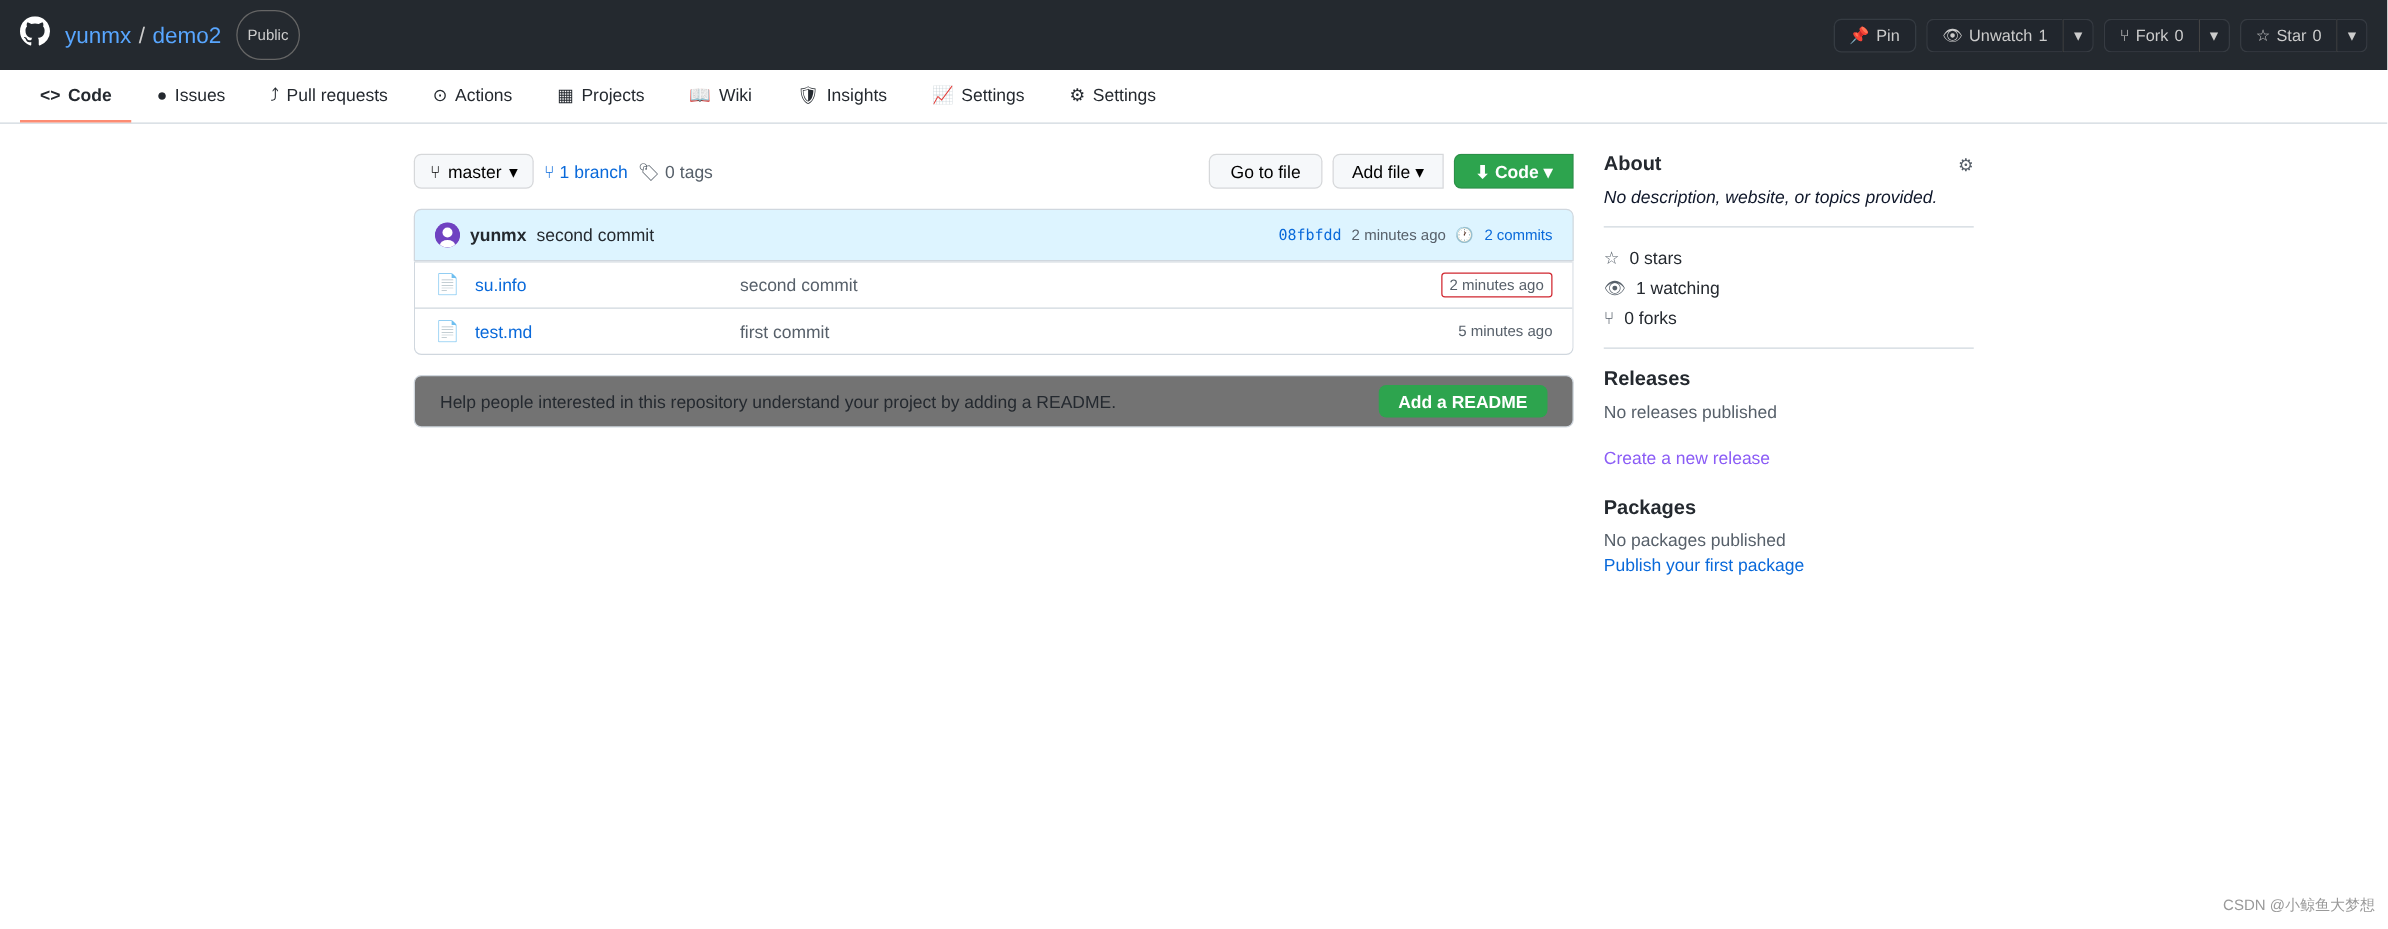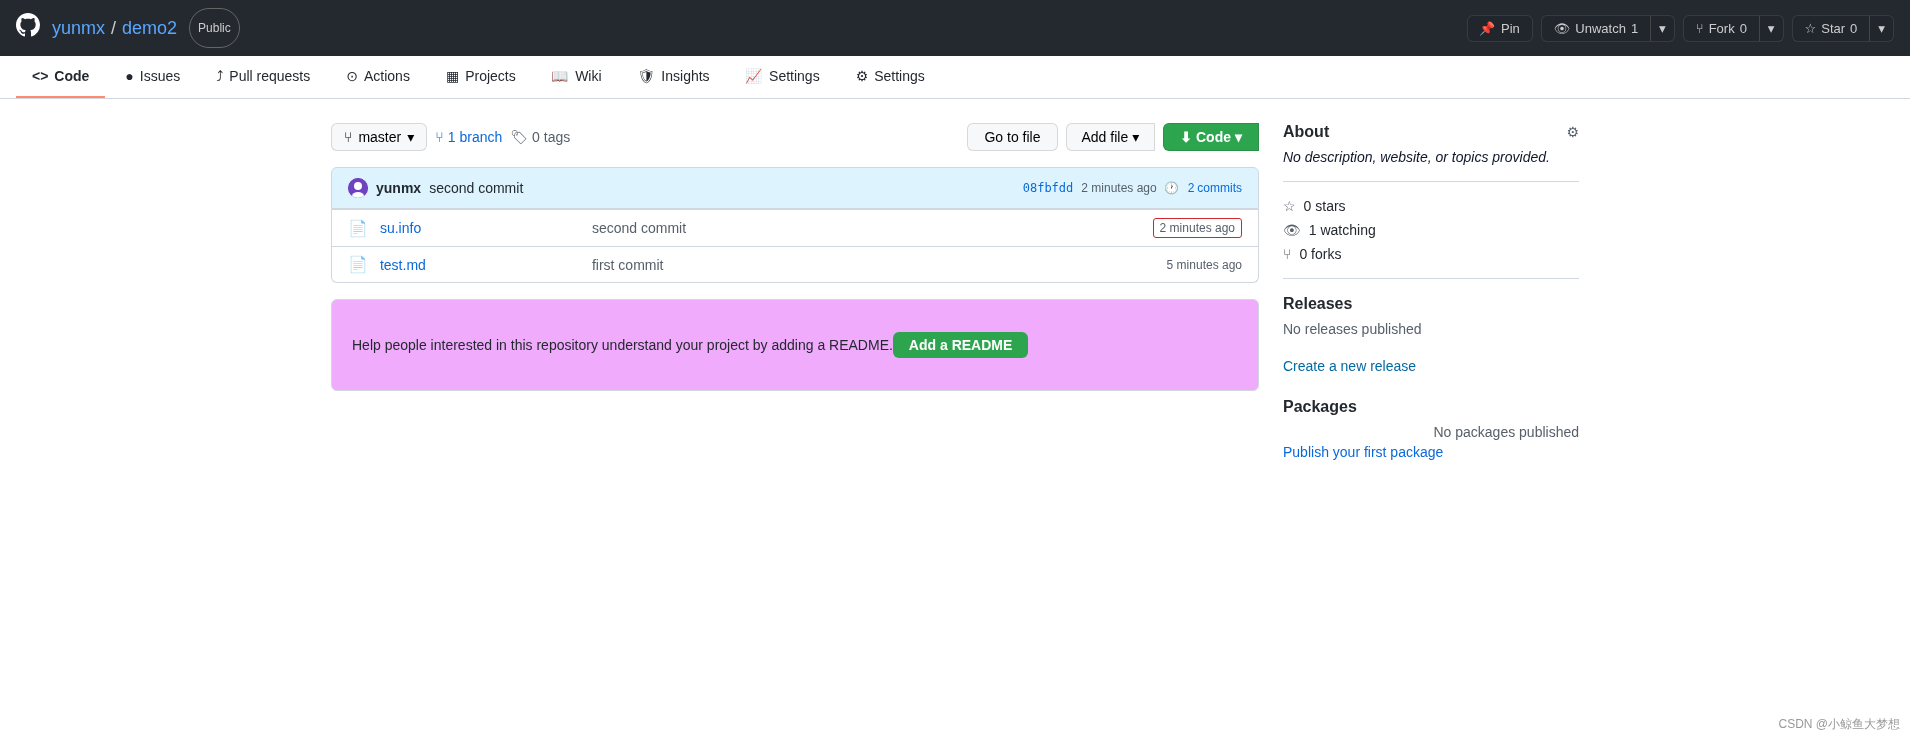--- a/index.html
+++ b/index.html
@@ -52,36 +52,36 @@
     
     .file-table { border: 1px solid #d0d7de; border-top: none; border-radius: 0 0 6px 6px; overflow: hidden; }
     .file-row { display: flex; align-items: center; padding: 8px 16px; border-top: 1px solid #d0d7de; gap: 12px; }
     .file-icon { color: #57606a; font-size: 16px; flex-shrink: 0; }
     .file-name { color: #0969da; text-decoration: none; font-size: 14px; min-width: 200px; }
     .file-commit-msg { color: #57606a; font-size: 14px; flex: 1; }
     .file-time { color: #57606a; font-size: 12px; margin-left: auto; white-space: nowrap; }
     .file-time-highlighted { color: #57606a; font-size: 12px; margin-left: auto; white-space: nowrap; border: 1px solid #d0262f; padding: 2px 6px; border-radius: 3px; }
 
     
-    .readme-banner { background: #f0abfc; border: 1px solid #d0d7de; border-radius: 6px; padding: 32px 20px; display: flex; align-items: center; margin-top: 16px; }
+    .readme-banner { background: #737373; border: 1px solid #d0d7de; border-radius: 6px; padding: 7px 20px; display: flex; align-items: center; justify-content: space-between; margin-top: 16px; }
     .readme-banner-text { font-size: 14px; color: #24292f; }
     .readme-btn { background: #2da44e; color: #fff; border: none; border-radius: 6px; padding: 5px 16px; font-size: 14px; cursor: pointer; font-weight: 600; }
 
     
     .about-header { display: flex; align-items: center; justify-content: space-between; margin-bottom: 8px; }
     .about-title { font-size: 16px; font-weight: 600; }
     .about-desc { color: #0f172a; font-size: 14px; font-style: italic; margin-bottom: 16px; }
     .about-stats { display: flex; flex-direction: column; gap: 8px; padding: 16px 0; border-top: 1px solid #d0d7de; border-bottom: 1px solid #d0d7de; margin-bottom: 16px; }
     .stat-item { display: flex; align-items: center; gap: 8px; font-size: 14px; }
     .stat-icon { color: #57606a; font-size: 14px; }
     .section-title { font-size: 16px; font-weight: 600; margin-bottom: 8px; }
     .no-releases { color: #57606a; font-size: 14px; margin-bottom: 21px; }
-    .create-release { color: #0369a1; font-size: 14px; text-decoration: none; }
+    .create-release { color: #8b5cf6; font-size: 14px; text-decoration: none; }
     .packages-section { margin-top: 24px; }
-    .no-packages { color: #57606a; font-size: 14px; margin-bottom: 4px; text-align: right; }
+    .no-packages { color: #57606a; font-size: 14px; margin-bottom: 4px; }
     .publish-package { color: #0969da; font-size: 14px; text-decoration: none; }
 
     .watermark { position: fixed; bottom: 10px; right: 10px; color: #999; font-size: 12px; }
   </style>
 </head>
 <body>
 
 <div class="header">
   <span class="header-logo">
     <svg height="24" width="24" viewBox="0 0 16 16" fill="white">

